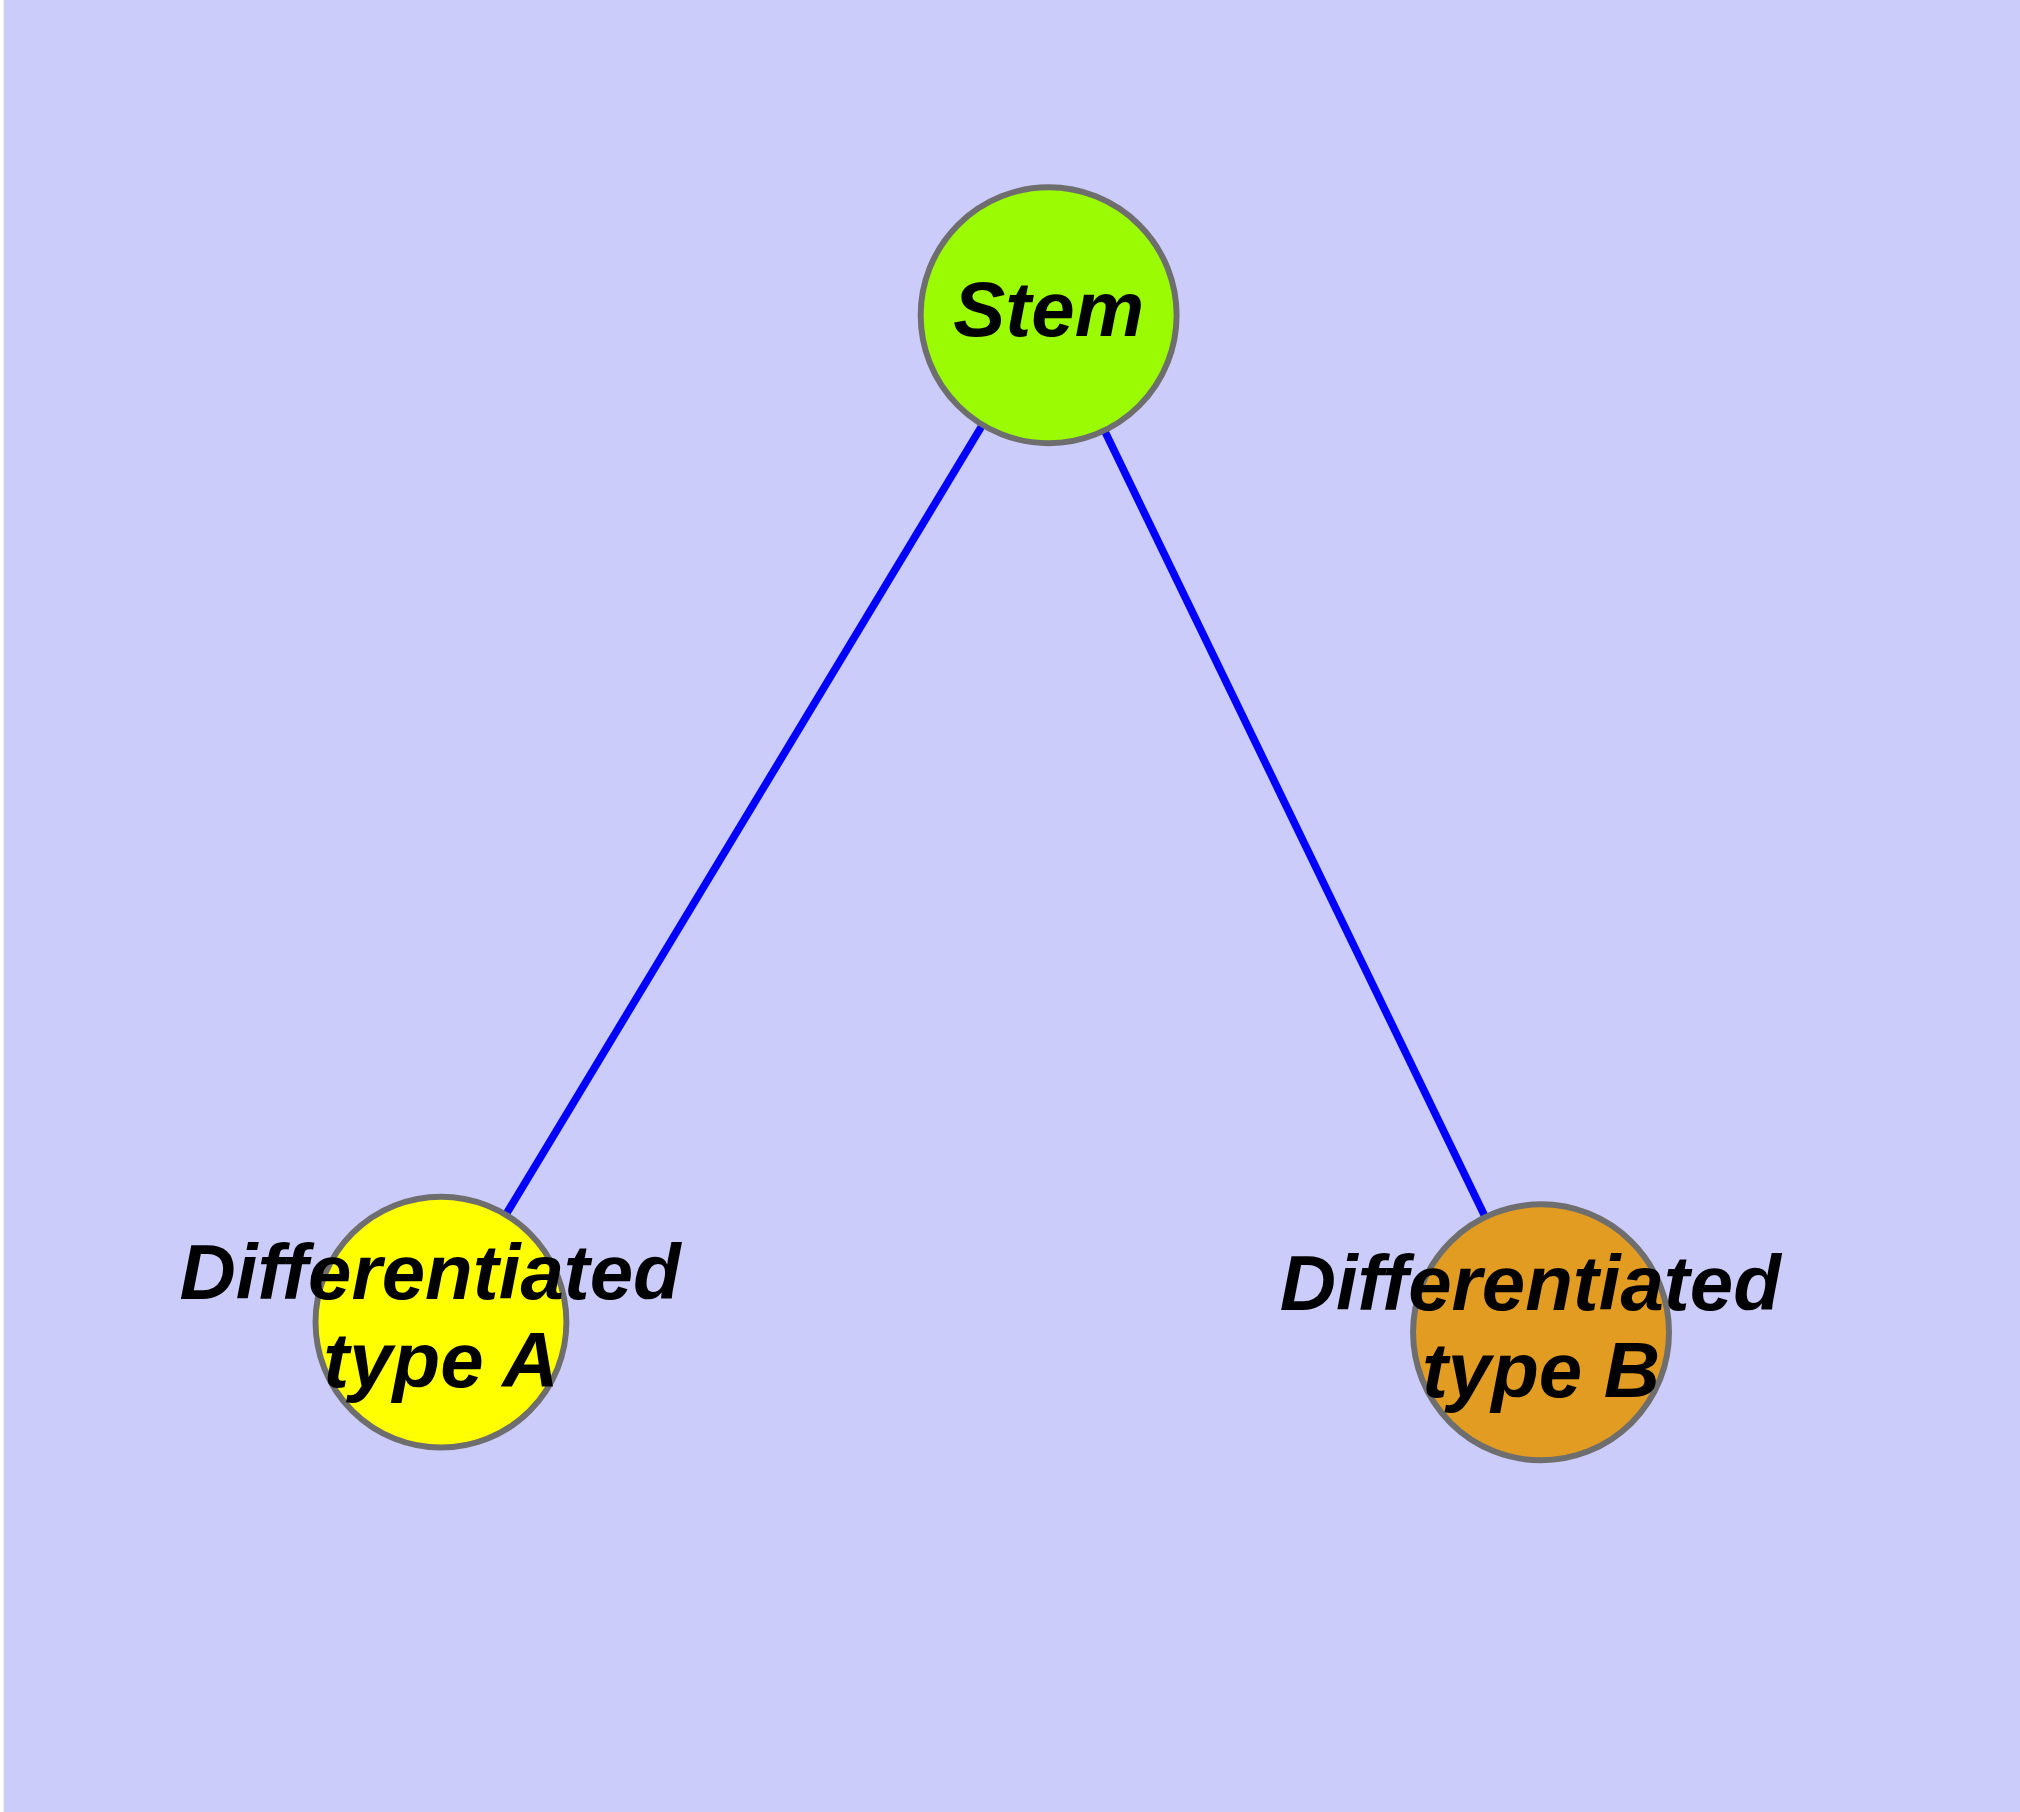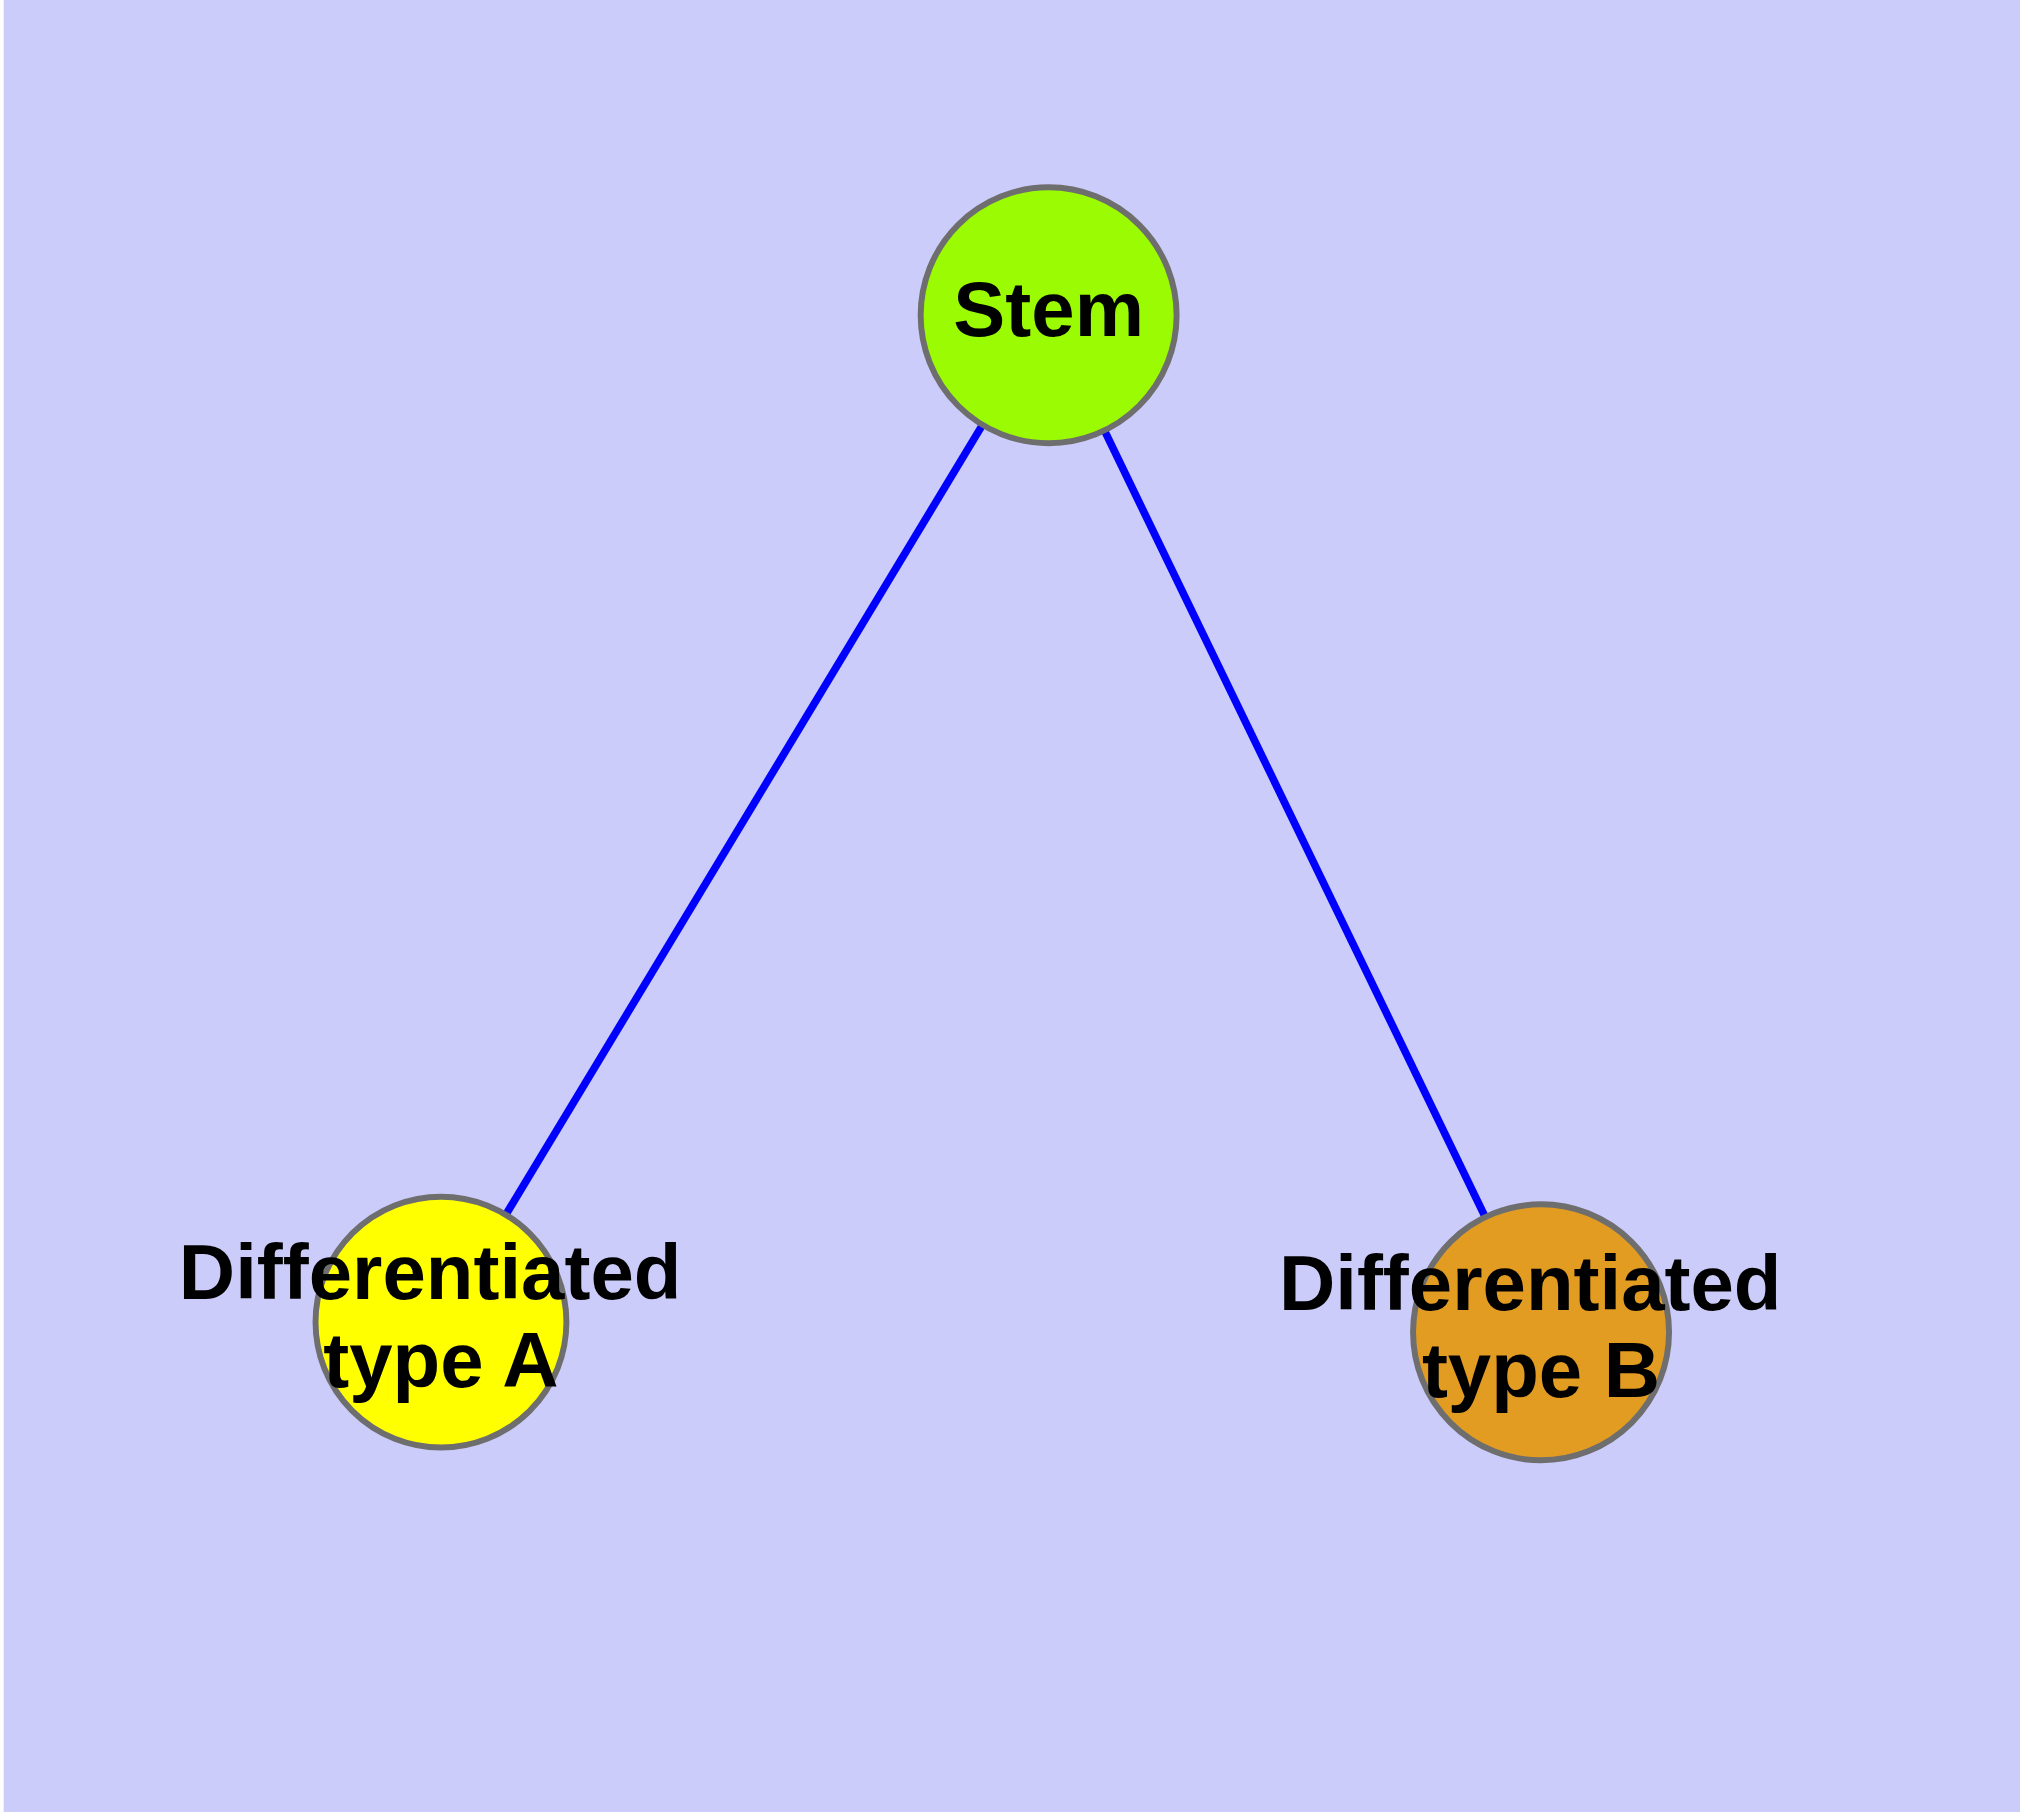--- a/index.html
+++ b/index.html
@@ -12,20 +12,21 @@
     width: 2021px;
     height: 1812px;
     overflow: hidden;
     font-family: "Liberation Sans", sans-serif;
   }
   #canvas {
     position: relative;
     width: 2021px;
     height: 1812px;
     background: #ffffff;
+    font-style: italic;
   }
   #graph-svg {
     position: absolute;
     top: 0;
     left: 0;
     width: 2021px;
     height: 1812px;
     display: block;
   }
   .node-label {

